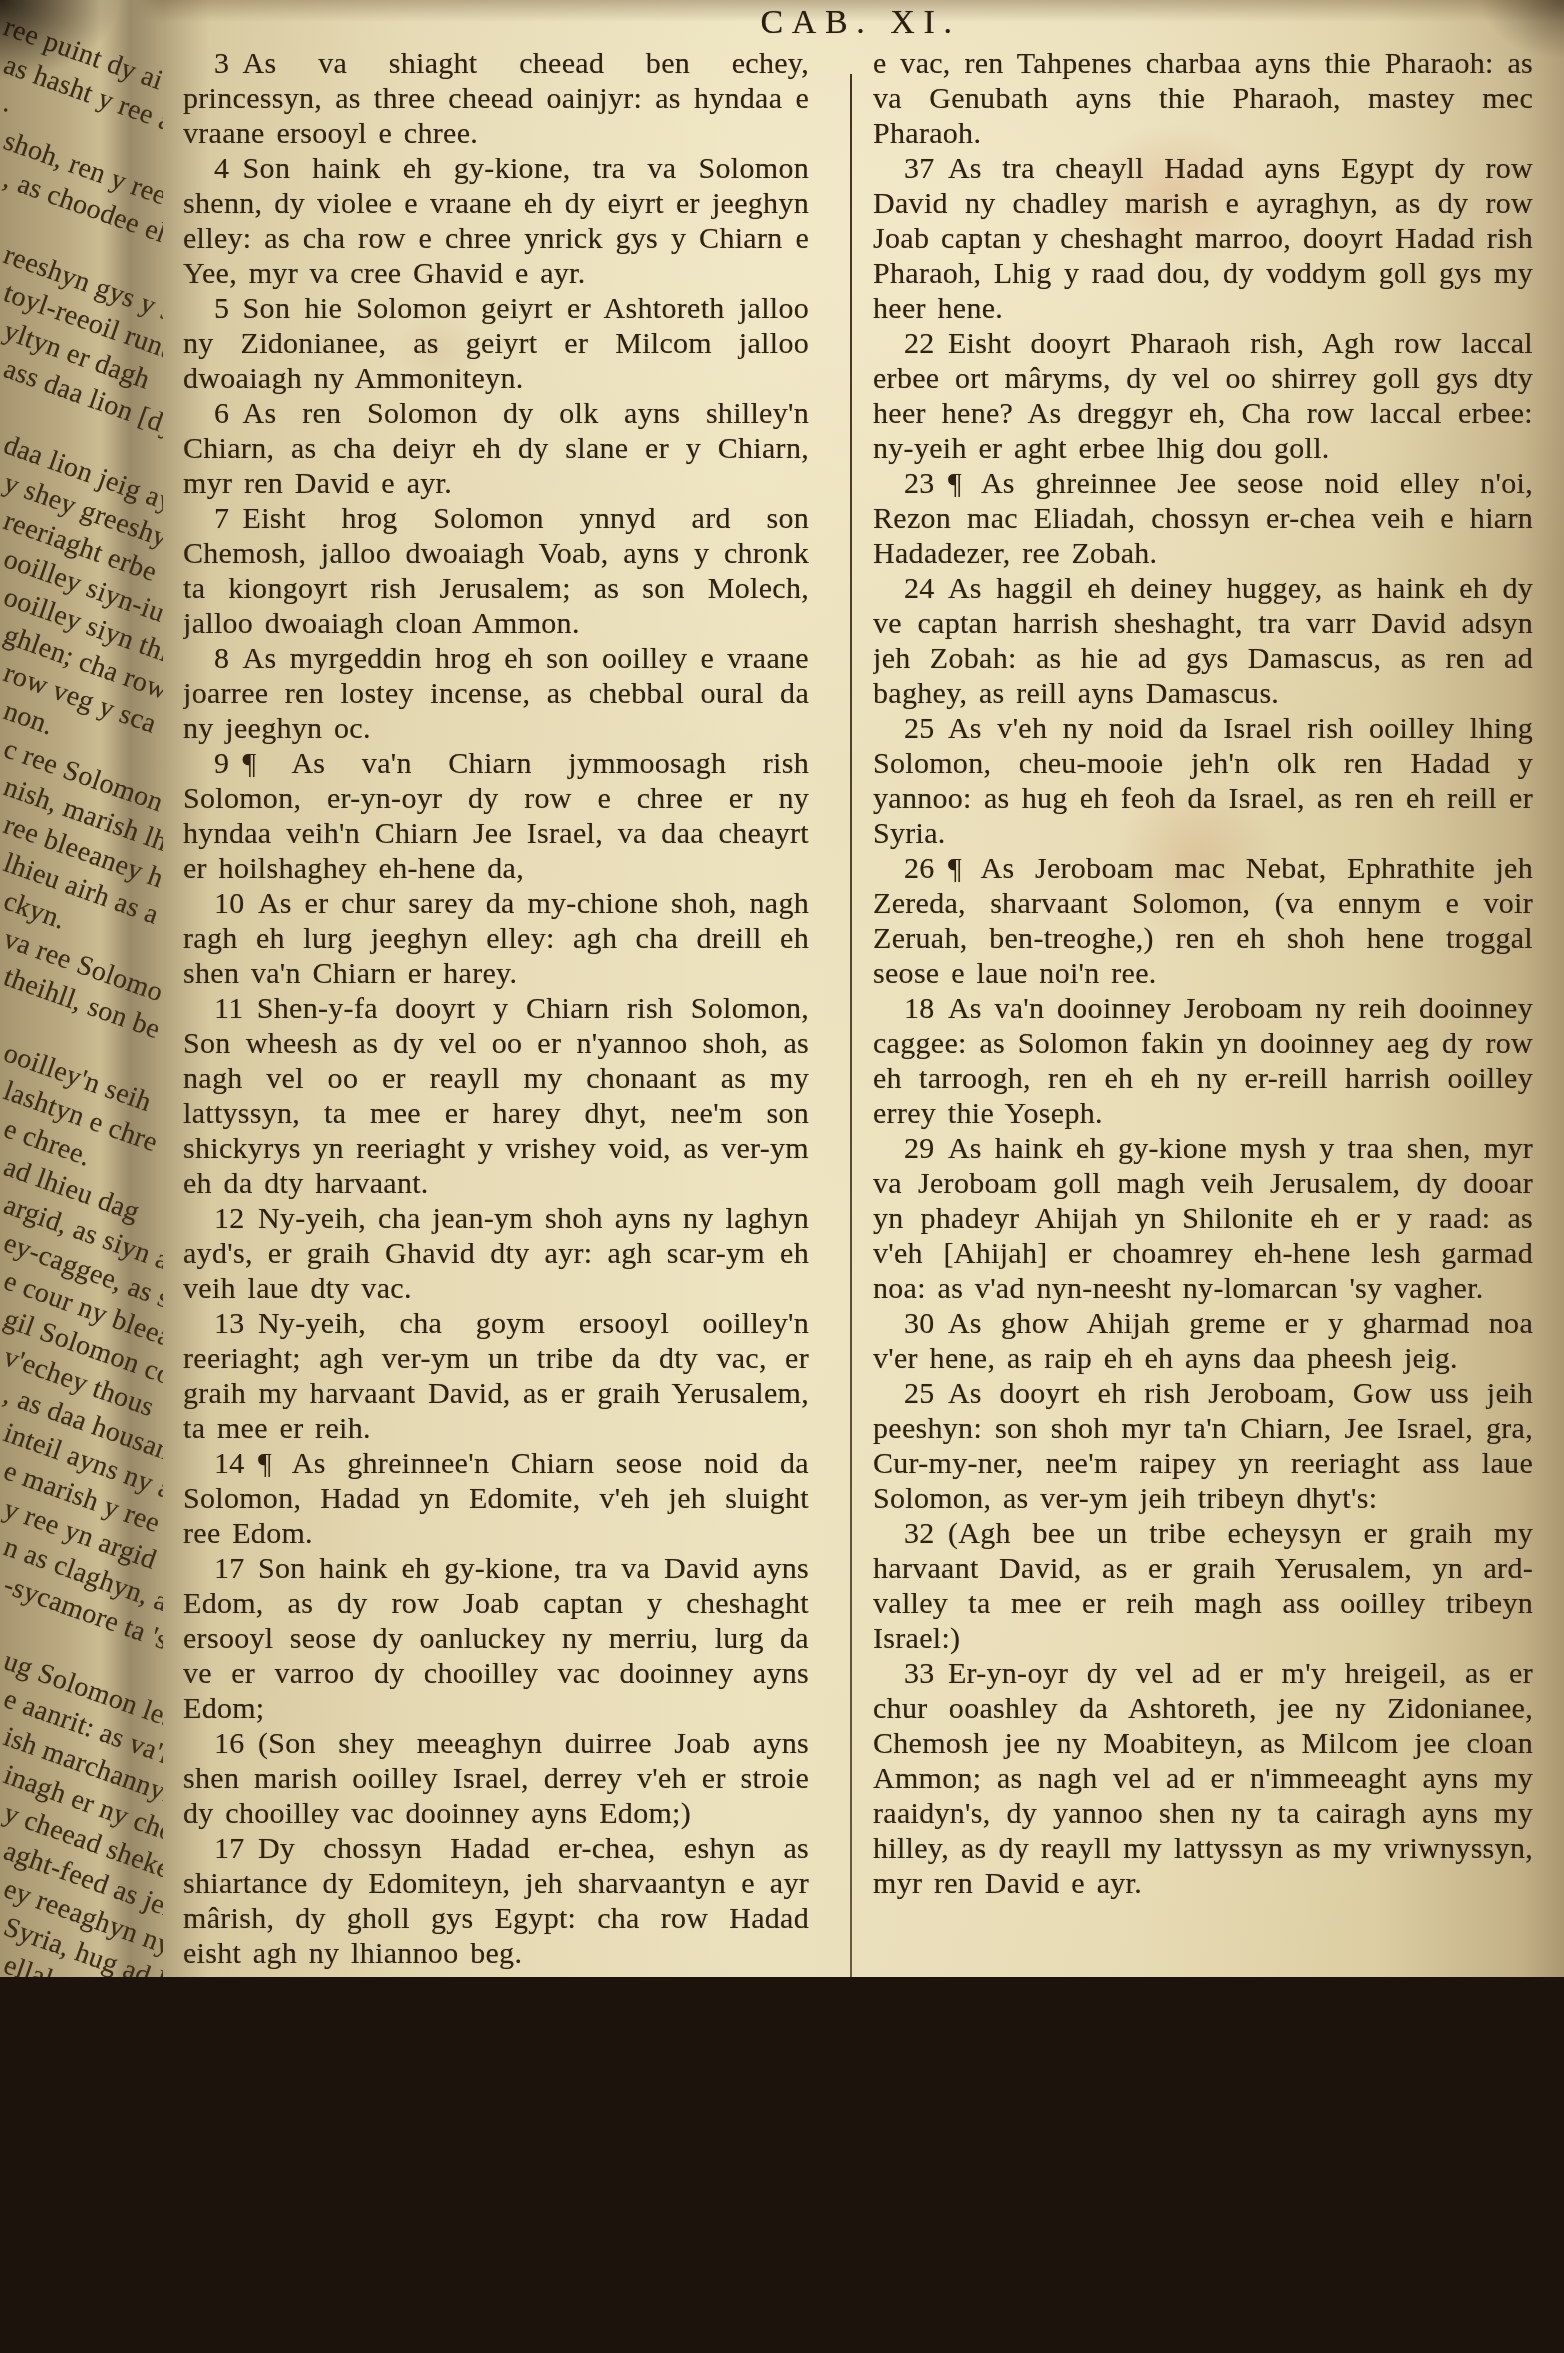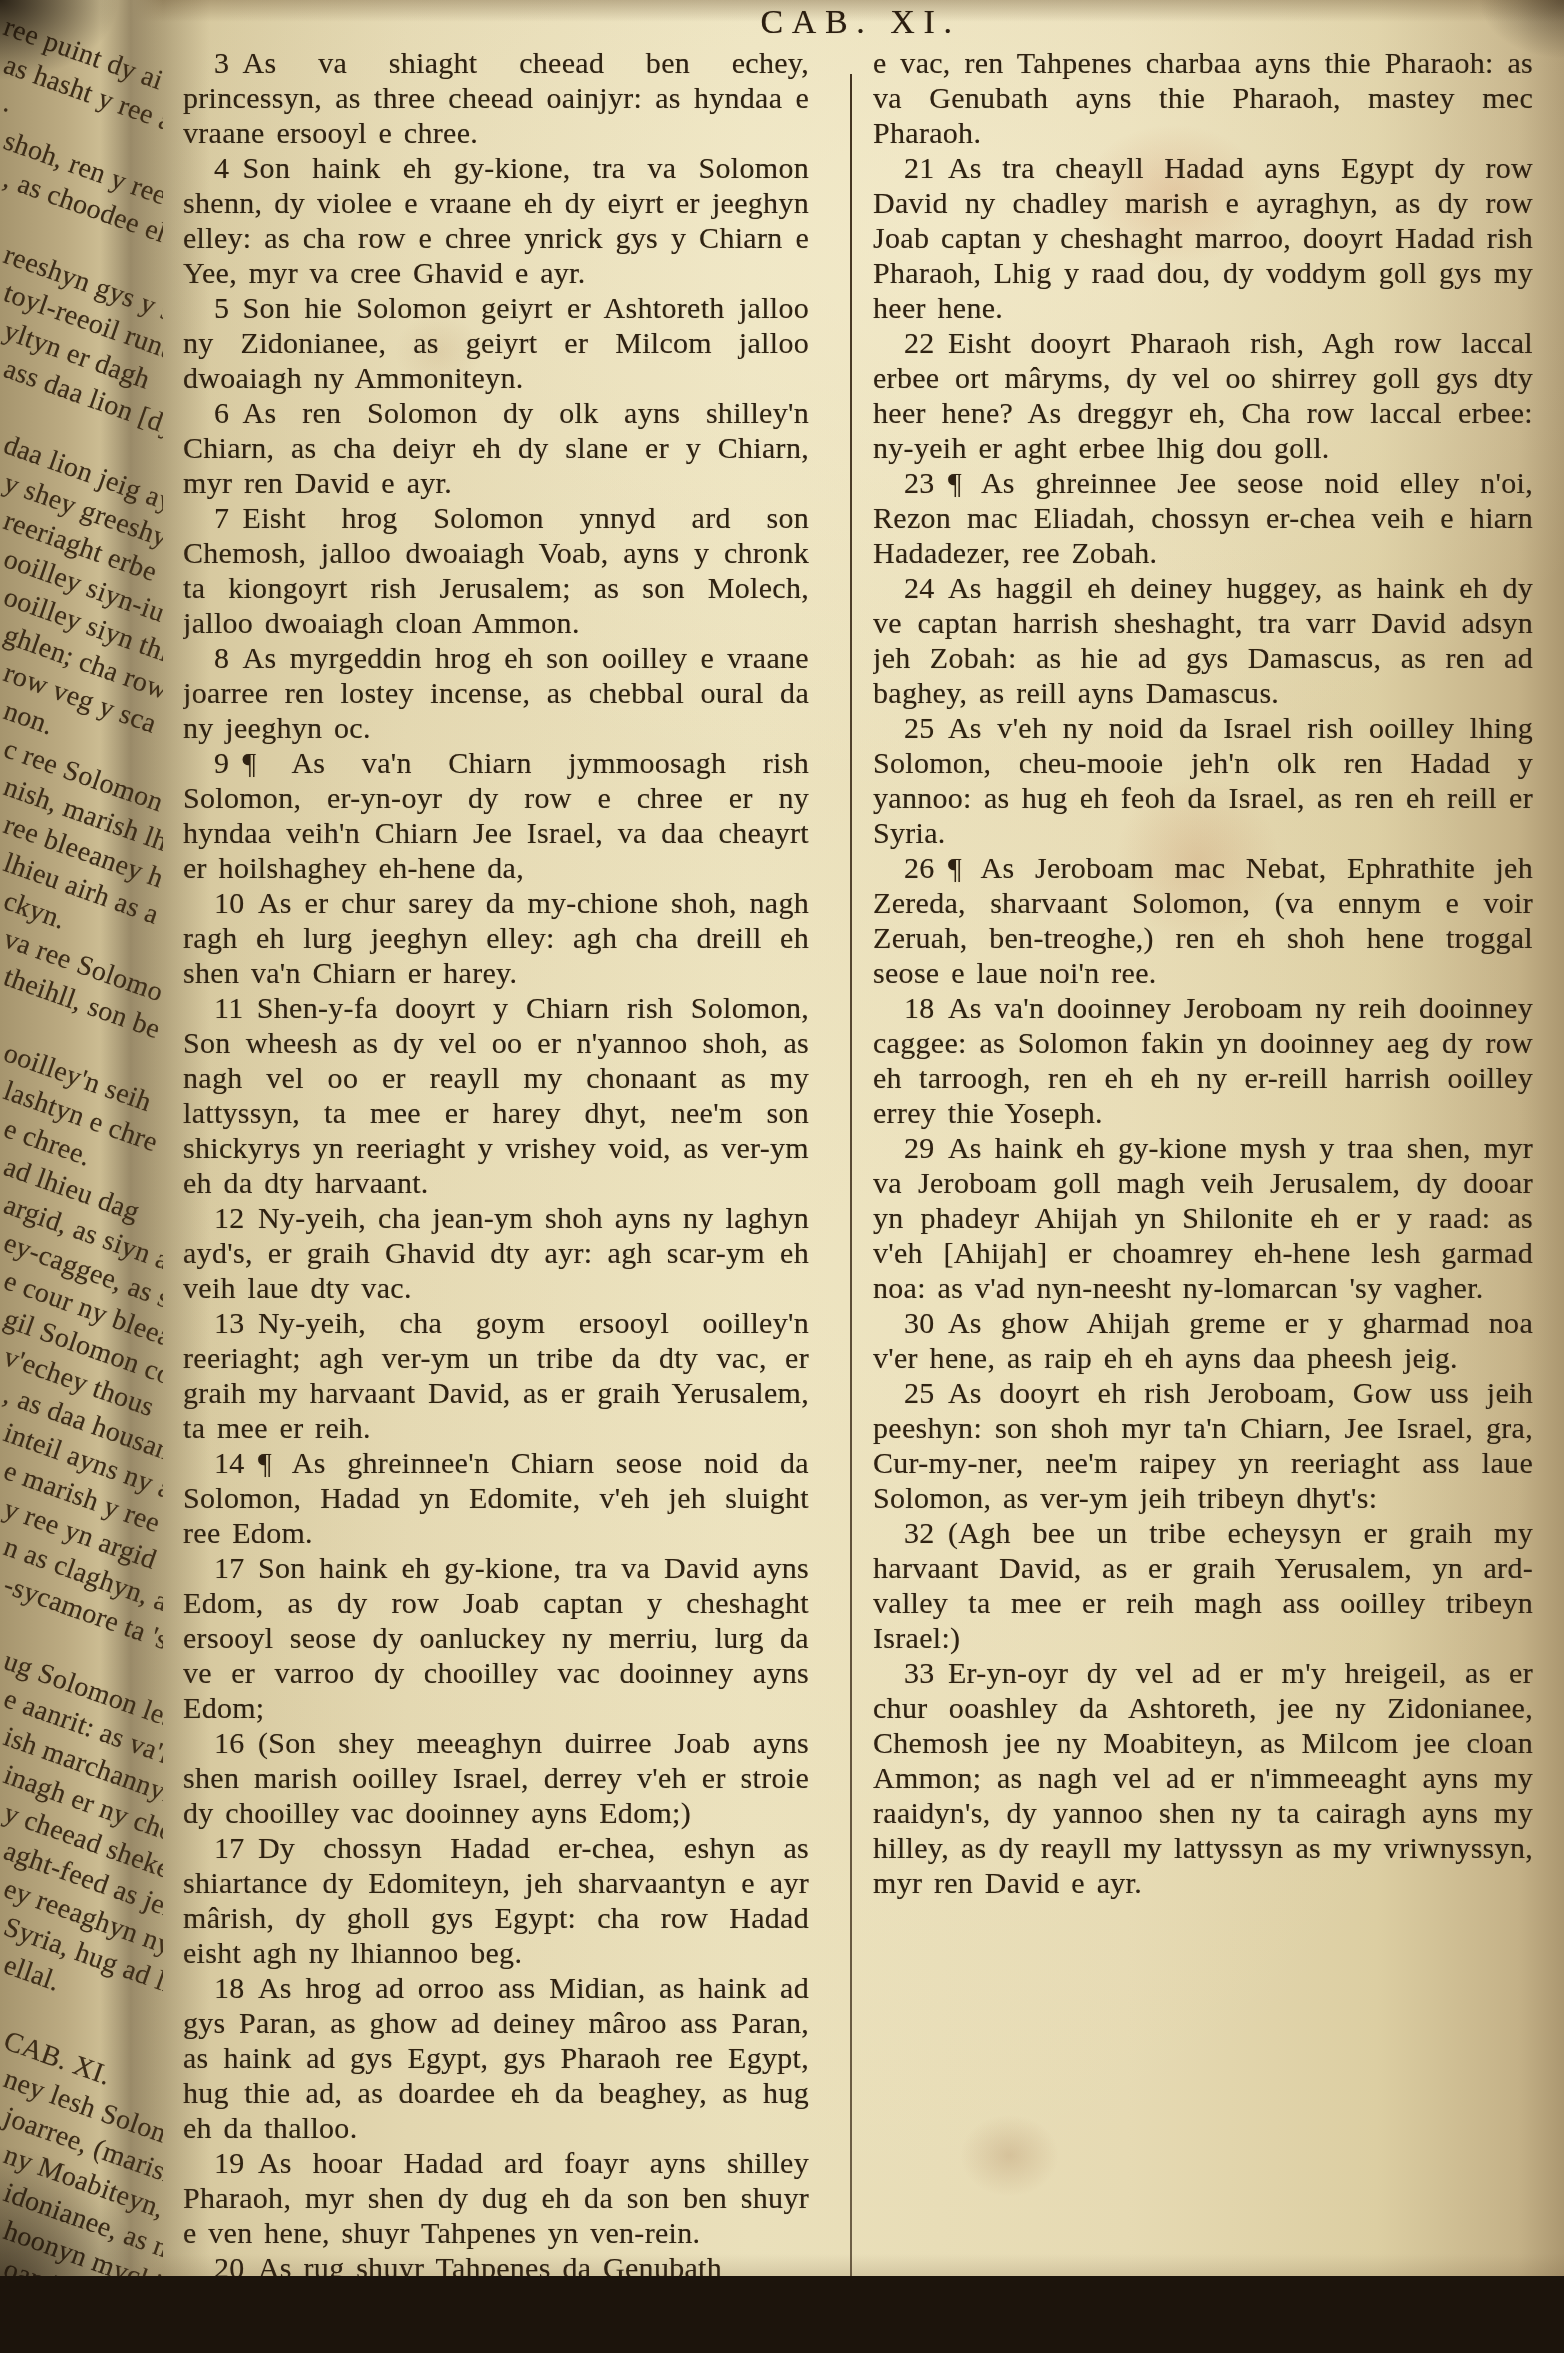--- a/index.html
+++ b/index.html
@@ -1,17 +1,17 @@
 <!DOCTYPE html>
 <html style="font-size:12.5px"><head>
 <meta charset="utf-8">
 <style>
   html,body{margin:0;padding:0;}
   body{width:1565px;height:2354px;background:#1c140c;font-family:"Liberation Serif","DejaVu Serif",serif;}
-  .scan{position:relative;width:1565px;height:2276px;overflow:hidden;background:#1c140c;}
+  .scan{position:relative;width:1565px;height:1977px;overflow:hidden;background:#1c140c;}
 
   
   .paper{
     position:absolute;left:0;top:0;width:1565px;height:2310px;
     background:
       linear-gradient(180deg, rgba(110,86,52,.38) 0px, rgba(0,0,0,0) 22px, rgba(0,0,0,0) 2254px, rgba(104,82,50,.42) 2310px),
       radial-gradient(1095px 782px at 60% 10%, rgba(252,246,220,.45), rgba(0,0,0,0) 72%),
       radial-gradient(939px 1252px at 55% 55%, rgba(250,243,214,.25), rgba(0,0,0,0) 75%),
       linear-gradient(90deg, #bfab7e 0%, #d5c79d 11%, #e3d7b0 26%, #eae0bb 48%, #e6dab3 72%, #dcceA2 88%, #c4b187 97%, #ab9770 100%),
       #e0d3a9;
@@ -121,21 +121,21 @@
         <p class="verse"><span class="vnum">18</span><span>As hrog ad orroo ass Midian, as haink ad gys Paran, as ghow ad deiney mâroo ass Paran, as haink ad gys Egypt, gys Pharaoh ree Egypt, hug thie ad, as doardee eh da beaghey, as hug eh da thalloo.</span></p>
         <p class="verse"><span class="vnum">19</span><span>As hooar Hadad ard foayr ayns shilley Pharaoh, myr shen dy dug eh da son ben shuyr e ven hene, shuyr Tahpenes yn ven-rein.</span></p>
         <p class="verse"><span class="vnum">20</span><span>As rug shuyr Tahpenes da Genubath</span></p>
       </div>
 
     <div class="divider"></div>
 
     <div class="col col-right">
 
     <p class="verse"><span class="vnum"></span><span>e vac, ren Tahpenes charbaa ayns thie Pharaoh: as va Genubath ayns thie Pharaoh, mastey mec Pharaoh.</span></p>
-        <p class="verse"><span class="vnum">21</span><span>As tra cheayll Hadad ayns Egypt dy row David ny chadley marish e ayraghyn, as dy row Joab captan y cheshaght marroo, dooyrt Hadad rish Pharaoh, Lhig y raad dou, dy voddym goll gys my heer hene.</span></p>
+        <p class="verse"><span class="vnum">37</span><span>As tra cheayll Hadad ayns Egypt dy row David ny chadley marish e ayraghyn, as dy row Joab captan y cheshaght marroo, dooyrt Hadad rish Pharaoh, Lhig y raad dou, dy voddym goll gys my heer hene.</span></p>
         <p class="verse"><span class="vnum">22</span><span>Eisht dooyrt Pharaoh rish, Agh row laccal erbee ort mâryms, dy vel oo shirrey goll gys dty heer hene? As dreggyr eh, Cha row laccal erbee: ny-yeih er aght erbee lhig dou goll.</span></p>
         <p class="verse"><span class="vnum">23</span><span>¶ As ghreinnee Jee seose noid elley n'oi, Rezon mac Eliadah, chossyn er-chea veih e hiarn Hadadezer, ree Zobah.</span></p>
         <p class="verse"><span class="vnum">24</span><span>As haggil eh deiney huggey, as haink eh dy ve captan harrish sheshaght, tra varr David adsyn jeh Zobah: as hie ad gys Damascus, as ren ad baghey, as reill ayns Damascus.</span></p>
         <p class="verse"><span class="vnum">25</span><span>As v'eh ny noid da Israel rish ooilley lhing Solomon, cheu-mooie jeh'n olk ren Hadad y yannoo: as hug eh feoh da Israel, as ren eh reill er Syria.</span></p>
         <p class="verse"><span class="vnum">26</span><span>¶ As Jeroboam mac Nebat, Ephrathite jeh Zereda, sharvaant Solomon, (va ennym e voir Zeruah, ben-treoghe,) ren eh shoh hene troggal seose e laue noi'n ree.</span></p>
         <p class="verse"><span class="vnum">18</span><span>As va'n dooinney Jeroboam ny reih dooinney caggee: as Solomon fakin yn dooinney aeg dy row eh tarroogh, ren eh eh ny er-reill harrish ooilley errey thie Yoseph.</span></p>
         <p class="verse"><span class="vnum">29</span><span>As haink eh gy-kione mysh y traa shen, myr va Jeroboam goll magh veih Jerusalem, dy dooar yn phadeyr Ahijah yn Shilonite eh er y raad: as v'eh [Ahijah] er choamrey eh-hene lesh garmad noa: as v'ad nyn-neesht ny-lomarcan 'sy vagher.</span></p>
         <p class="verse"><span class="vnum">30</span><span>As ghow Ahijah greme er y gharmad noa v'er hene, as raip eh eh ayns daa pheesh jeig.</span></p>
         <p class="verse"><span class="vnum">25</span><span>As dooyrt eh rish Jeroboam, Gow uss jeih peeshyn: son shoh myr ta'n Chiarn, Jee Israel, gra, Cur-my-ner, nee'm raipey yn reeriaght ass laue Solomon, as ver-ym jeih tribeyn dhyt's:</span></p>
         <p class="verse"><span class="vnum">32</span><span>(Agh bee un tribe echeysyn er graih my harvaant David, as er graih Yerusalem, yn ard-valley ta mee er reih magh ass ooilley tribeyn Israel:)</span></p>

